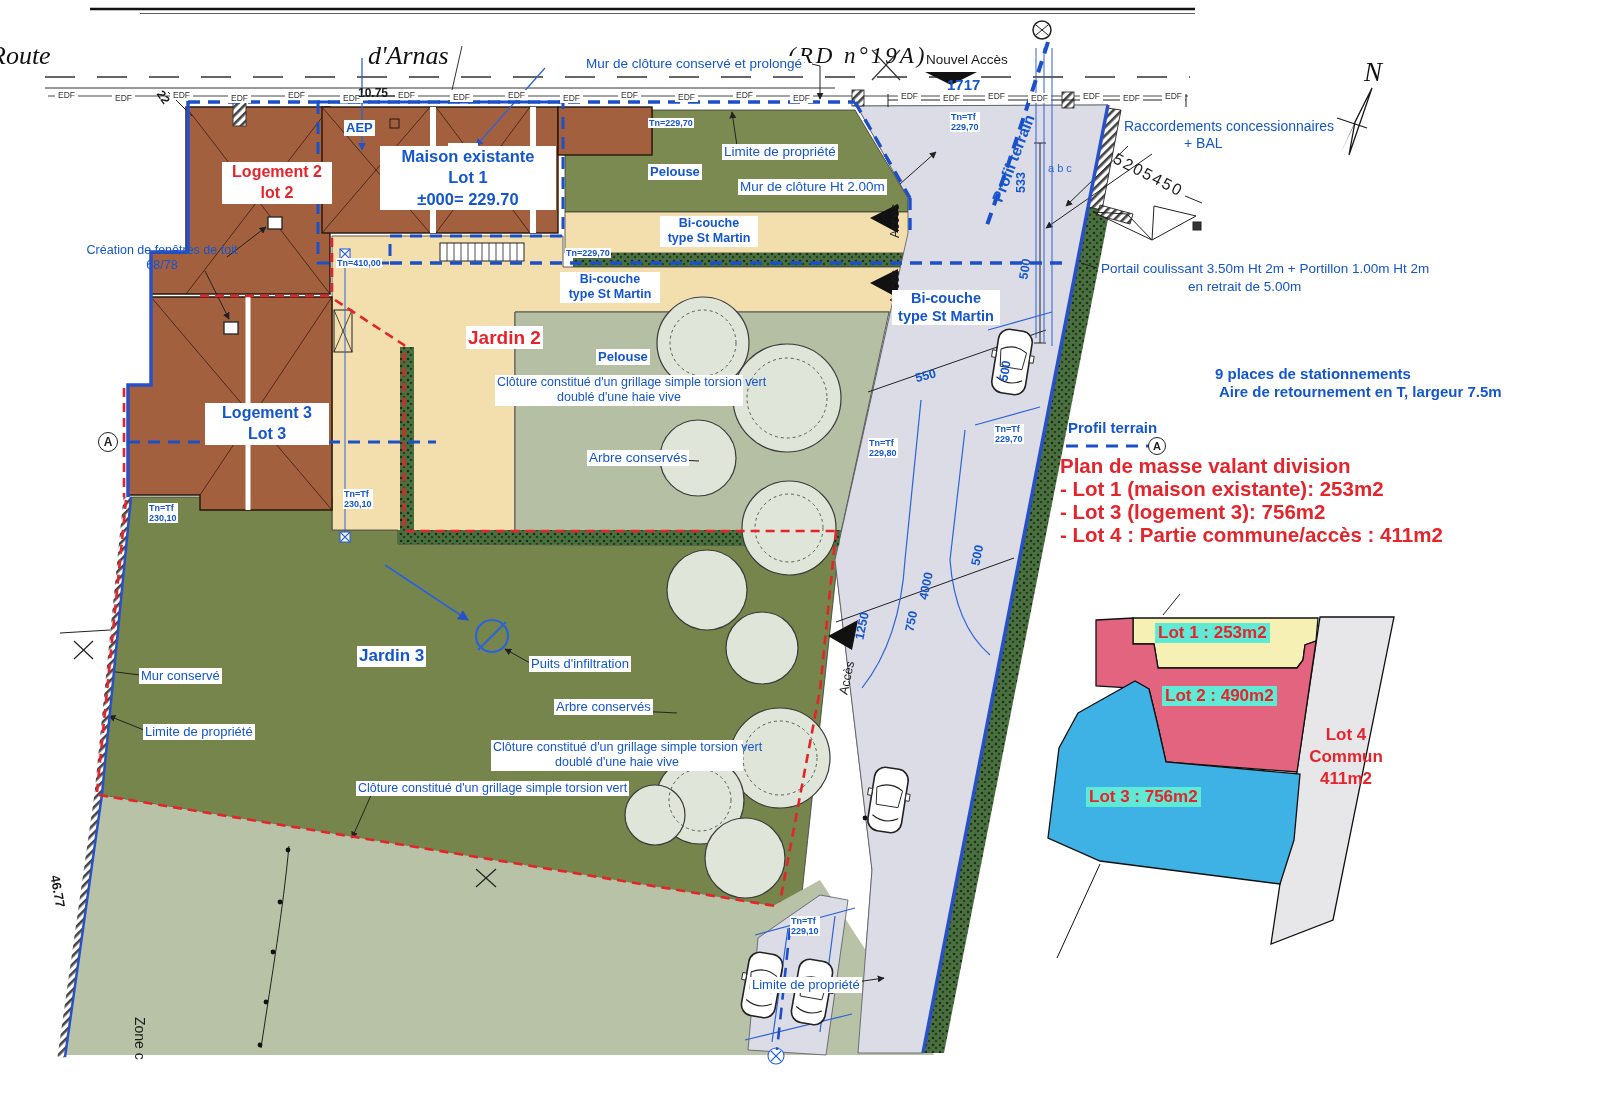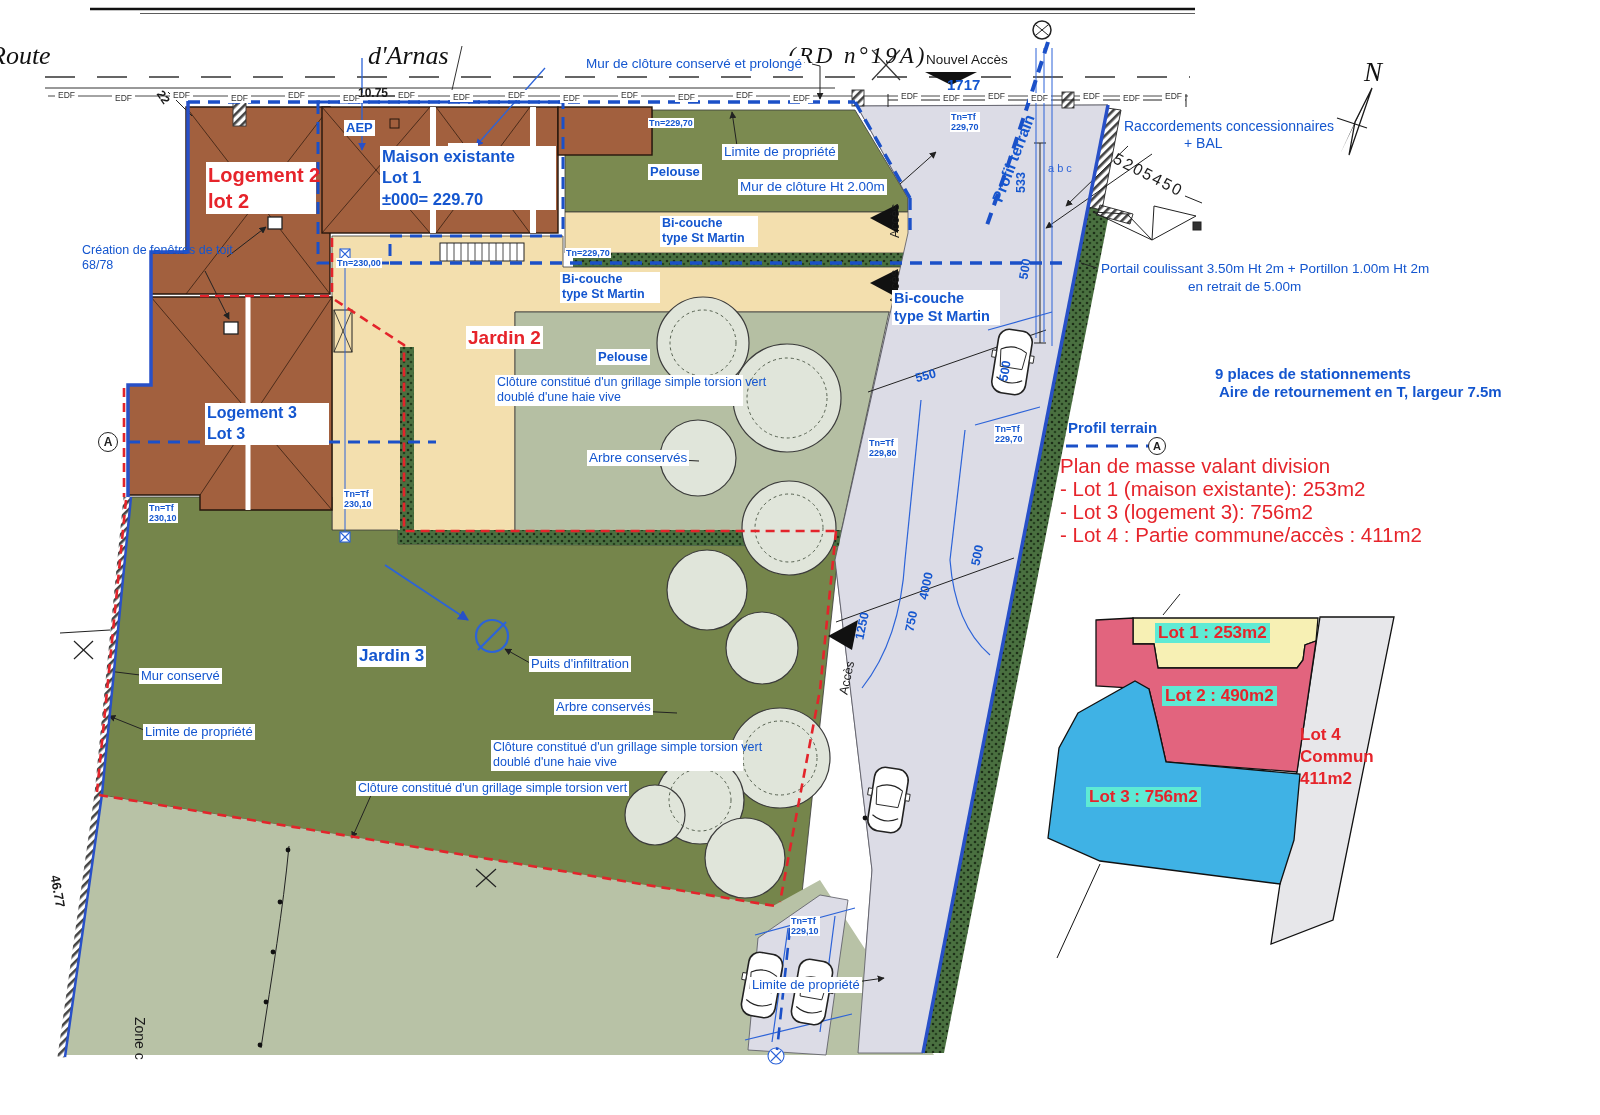--- a/index.html
+++ b/index.html
@@ -1,35 +1,35 @@
 <!DOCTYPE html>
 <html><head>
 <meta charset="utf-8">
 <style>
   html,body{margin:0;padding:0;background:#fff}
   .plan{position:relative;width:1600px;height:1115px;background:#fff;overflow:hidden;
         font-family:"Liberation Sans",sans-serif}
   .plan svg{position:absolute;left:0;top:0}
   .lbl{position:absolute;white-space:nowrap;color:#1456cf;background:#fff;
        font-size:12.5px;line-height:1.22;padding:0 2px}
-  .c{}
+  .c{text-align:center}
   .b{font-weight:bold}
   .red{color:#e6242b}
   .blk{color:#1a1a1a}
   .nobg{background:transparent}
   .serif{font-family:"Liberation Serif",serif;font-style:italic;color:#111;background:transparent}
   .tn{font-size:9px;font-weight:bold;line-height:1.12;padding:0 1px}
   .dim{font-weight:bold;background:transparent;font-size:12.5px}
   .edf{position:absolute;font-size:8.5px;color:#333;background:#fff;padding:0 3px}
   .rot{transform-origin:0 0}
   .blocky span{display:block}
   .circleA{position:absolute;width:20px;height:20px;border:1.6px solid #222;border-radius:50%;
        background:#fff;color:#222;font-weight:bold;font-size:12px;display:flex;
        align-items:center;justify-content:center;box-sizing:border-box}
-  .summary{position:absolute;left:1060px;top:454px;color:#e6242b;font-weight:normal;
+  .summary{position:absolute;left:1060px;top:454px;color:#e6242b;font-weight:bold;
        font-size:20.5px;line-height:23px;background:transparent}
   .summary span{display:block;white-space:nowrap}
   .insetlbl{position:absolute;color:#e6242b;font-weight:bold;font-size:17px;
        background:#5eead4;padding:0 3px;white-space:nowrap}
 </style>
 </head>
 <body>
 
 <div class="plan">
 
@@ -341,21 +341,21 @@
 <span class="lbl dim blk rot" style="left:164px;top:86px;font-size:12px;transform:rotate(55deg)">22</span>
 <span class="lbl dim blk nobg" style="left:356px;top:86px;font-size:12px">10.75</span>
 
 <span class="lbl b" style="left:344px;top:120px;font-size:13px">AEP</span>
 <span class="lbl b" style="left:448px;top:143px;font-size:13px">EDF</span>
 <div class="lbl c b blocky" style="left:380px;top:146px;width:172px;font-size:16.5px;line-height:1.3">
   <span>Maison existante</span>
   <span>Lot 1</span>
   <span>±000= 229.70</span>
 </div>
-<div class="lbl c b red blocky" style="left:206px;top:162px;width:106px;font-size:20px;line-height:1.3">
+<div class="lbl c b red blocky" style="left:222px;top:162px;width:106px;font-size:16px;line-height:1.3">
   <span>Logement 2</span>
   <span>lot 2</span>
 </div>
 <div class="lbl c blocky nobg" style="left:80px;top:243px;width:160px;font-size:12.5px">
   <span>Création de fenêtres de toit</span>
   <span>68/78</span>
 </div>
 <div class="lbl c b blocky" style="left:205px;top:403px;width:120px;font-size:16px;line-height:1.3">
   <span>Logement 3</span>
   <span>Lot 3</span>
@@ -369,21 +369,21 @@
   <span>Bi-couche</span>
   <span>type St Martin</span>
 </div>
 <span class="lbl blk nobg rot" style="left:888px;top:240px;font-size:12.5px;transform:rotate(-90deg)">Accès</span>
 <span class="lbl blk nobg rot" style="left:888px;top:306px;font-size:12.5px;transform:rotate(-90deg)">Accès</span>
 <span class="lbl tn" style="left:565px;top:248px">Tn=229,70</span>
 <div class="lbl c b blocky" style="left:560px;top:272px;width:96px;font-size:12.5px">
   <span>Bi-couche</span>
   <span>type St Martin</span>
 </div>
-<span class="lbl tn" style="left:336px;top:258px">Tn=230,00</span>
+<span class="lbl tn" style="left:336px;top:258px">Tn=410,00</span>
 
 <span class="lbl b red" style="left:466px;top:326px;font-size:19px">Jardin 2</span>
 <div class="lbl c b blocky" style="left:892px;top:290px;width:104px;font-size:14.5px">
   <span>Bi-couche</span>
   <span>type St Martin</span>
 </div>
 <span class="lbl b" style="left:596px;top:349px;font-size:13px">Pelouse</span>
 <div class="lbl c blocky" style="left:495px;top:375px;width:244px;font-size:12.5px">
   <span>Clôture constitué d'un grillage simple torsion vert</span>
   <span>doublé d'une haie vive</span>

